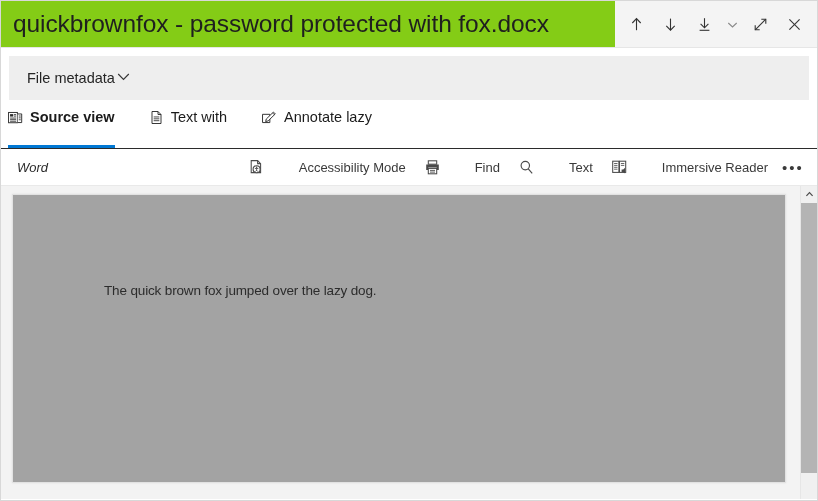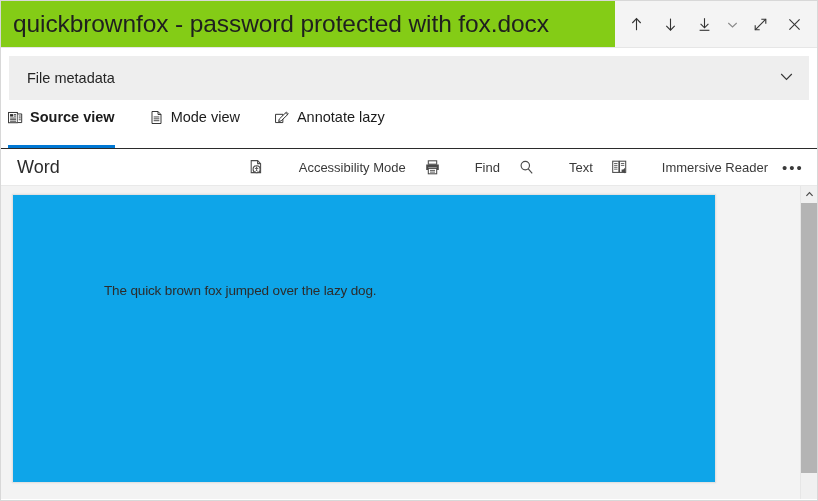--- a/index.html
+++ b/index.html
@@ -67,21 +67,21 @@
   .tb-btn.narrow { width: 22px; }
   .tb-btn svg { display: block; }
 
   
   .metadata-bar {
     margin: 8px 8px 0 8px;
     height: 44px;
     background: #eeeeee;
     display: flex;
     align-items: center;
-    justify-content: space-between;
+    justify-content: flex-start;
     padding: 0 14px 0 18px;
     box-sizing: border-box;
     cursor: pointer;
   }
   .metadata-label {
     font-size: 14.5px;
     color: #252525;
   }
 
   
@@ -130,23 +130,24 @@
   .viewer-toolbar {
     height: 37px;
     display: flex;
     align-items: center;
     background: #ffffff;
     border-bottom: 1px solid #e9e9e9;
     box-sizing: border-box;
     padding: 0 8px 0 0;
   }
   .app-name {
-    font-size: 18px;
+    font-size: 13px;
     color: #2b2b2b;
     padding-left: 16px;
+    font-style: italic;
   }
   .toolbar-spacer { flex: 1; }
   .tb-item {
     display: flex;
     align-items: center;
     height: 30px;
     padding: 0 9px;
     cursor: pointer;
     color: #3a3a3a;
     white-space: nowrap;
@@ -177,23 +178,23 @@
   
   .doc-area {
     position: relative;
     height: 313px;
     background: #f3f3f3;
     box-sizing: border-box;
     padding: 8px 0 8px 11px;
   }
   .doc-page {
     position: relative;
-    width: 704px;
+    width: 774px;
     height: 289px;
-    background: #0ea5e9;
+    background: #a3a3a3;
     border: 1px solid #e2e2e2;
     box-shadow: 0 0 2px rgba(0,0,0,0.08);
     box-sizing: border-box;
     overflow: hidden;
   }
   .doc-text {
     position: absolute;
     left: 91px;
     top: 88px;
     font-size: 13.5px;
@@ -339,21 +340,21 @@
     <div class="tab">
       <span class="tab-ico">
         <svg width="15" height="15" viewBox="0 0 16 16" aria-hidden="true">
           <path d="M3.2 1.6 L9.6 1.6 L12.8 4.8 L12.8 14.4 L3.2 14.4 Z" fill="#fff" stroke="#2b2b2b" stroke-width="1"></path>
           <polyline points="9.6,1.6 9.6,4.8 12.8,4.8" fill="none" stroke="#2b2b2b" stroke-width="1"></polyline>
           <line x1="5" y1="7.4" x2="11" y2="7.4" stroke="#2b2b2b" stroke-width="0.9"></line>
           <line x1="5" y1="9.4" x2="11" y2="9.4" stroke="#2b2b2b" stroke-width="0.9"></line>
           <line x1="5" y1="11.4" x2="11" y2="11.4" stroke="#2b2b2b" stroke-width="0.9"></line>
         </svg>
       </span>
-      <span class="tab-label">Mode view</span>
+      <span class="tab-label">Text with</span>
     </div>
 
     <div class="tab">
       <span class="tab-ico">
         <svg width="16" height="15" viewBox="0 0 17 16" aria-hidden="true">
           <path d="M1.6 4.6 L9.4 4.6 L9.4 13.4 L1.6 13.4 Z" fill="#fff" stroke="#2b2b2b" stroke-width="1"></path>
           <path d="M5.6 9.6 L13.2 2.2 L15.2 4.2 L7.6 11.6 L4.9 12.3 Z" fill="#fff" stroke="#2b2b2b" stroke-width="1"></path>
           <line x1="12.3" y1="3.1" x2="14.3" y2="5.1" stroke="#2b2b2b" stroke-width="0.9"></line>
         </svg>
       </span>

